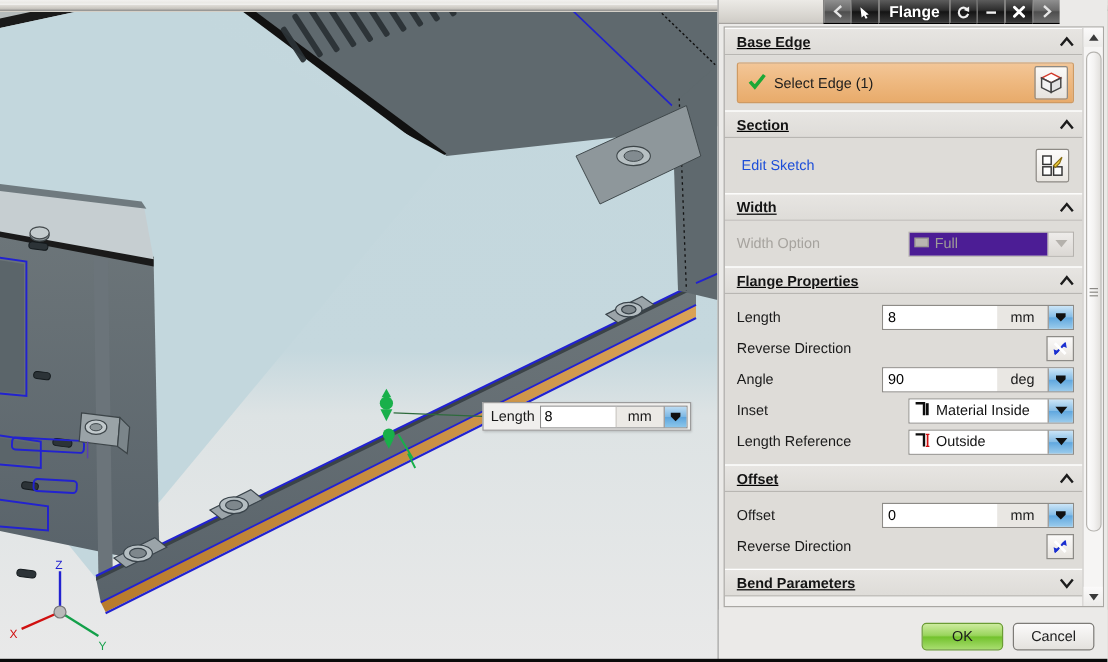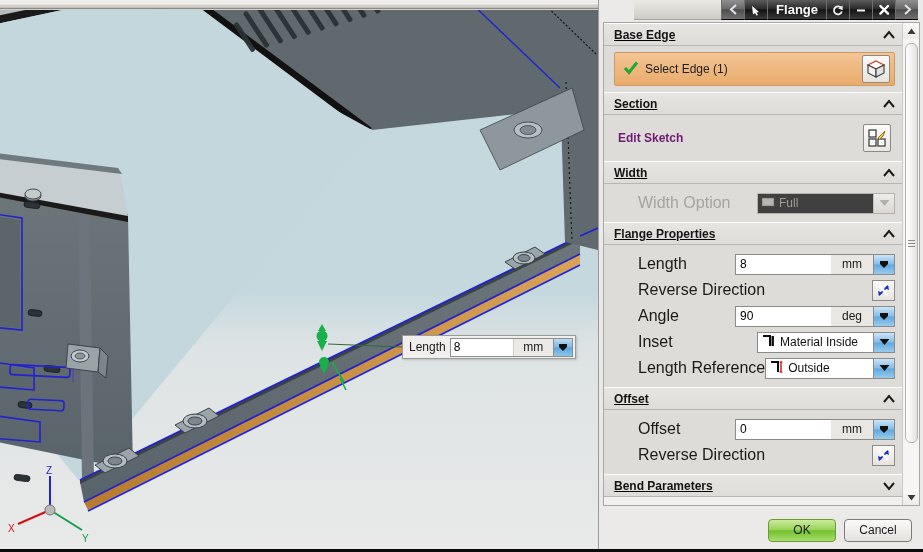--- a/index.html
+++ b/index.html
@@ -68,21 +68,21 @@
   .dialog {
     position: absolute; left: 598px; top: 0; width: 325px; height: 552px;
     background: #ebeae8;
     border-left: 1px solid #9a9a9a;
   }
 
   
   .titlebar {
     position: absolute; left: 0; top: 0; width: 284px; height: 20px;
     background: #d6d3cd;
-    display: flex; align-items: stretch; justify-content: flex-end; margin-left: 35px;
+    display: flex; align-items: stretch; justify-content: flex-end;
   }
   .tb-left-fill { flex: 1 1 auto; background: linear-gradient(to bottom,#eceae6,#cfccc6); border-bottom:1px solid #a6a3a0; }
   .tb-btn {
     width: 23px;
     background: linear-gradient(to bottom, #5c5c5c 0%, #2c2c2c 45%, #141414 52%, #3a3a3a 100%);
     border-left: 1px solid #6e6e6e;
     border-bottom: 1px solid #000;
     display: flex; align-items: center; justify-content: center;
     color: #f4f4f4; cursor: pointer;
   }
@@ -121,21 +121,21 @@
     padding: 0 6px 0 10px;
     cursor: pointer;
     text-decoration: underline;
   }
   .grp-head .t { font-size: 12px; font-weight: bold; color: #141414; }
   .chev { width: 16px; height: 16px; display:flex; align-items:center; justify-content:center; cursor:pointer; }
 
   .grp-body { background: #dedcd8; padding: 6px 8px 6px 10px; }
 
   .row { display: flex; align-items: center; min-height: 26px; }
-  .row .label { font-size: 16px; color: #1a1a1a; flex: 0 0 auto; margin-left: 24px; }
+  .row .label { font-size: 12px; color: #1a1a1a; flex: 0 0 auto; }
   .row .label.disabled { color: #a6a39e; }
   .row .spacer { flex: 1 1 auto; }
 
   
   .sel-bar {
     display:flex; align-items:center;
     height: 34px;
     background: linear-gradient(to bottom, #f3c697 0%, #eeb87f 50%, #e8ab6b 100%);
     border: 1px solid #cf9a62;
     border-radius: 2px;
@@ -153,21 +153,21 @@
   }
   .icon-btn.plain {
     background: linear-gradient(to bottom,#fcfbfa,#e9e6e1);
   }
 
   .edit-row {
     display:flex; align-items:center; height: 34px;
     padding: 0 4px 0 4px;
     background: #dedcd8;
   }
-  .edit-row .txt { font-size:12px; color:#701a75; flex:1 1 auto;font-weight:bold;}
+  .edit-row .txt { font-size:12px; color:#1d4ed8; flex:1 1 auto;}
 
   
   .field {
     display: flex; align-items: stretch; height: 21px;
     border: 1px solid #8d8b87; background: #fff;
   }
   .field .v {
     width: 95px; padding-left: 4px; line-height: 19px;
     font-size: 12px; color: #000; background: #ffffff;
   }
@@ -191,21 +191,21 @@
     flex: 1 1 auto; display:flex; align-items:center; gap:4px;
     padding-left: 3px; font-size:12px; color:#111; background:#ffffff;
   }
   .combo .ca {
     width: 21px;
     background: linear-gradient(to bottom, #cbe5f7 0%, #86bde6 48%, #61a8df 52%, #9acbec 100%);
     border-left:1px solid #8d8b87;
     display:flex; align-items:center; justify-content:center; cursor:pointer;
   }
   .combo.disabled { border-color:#b5b2ae; background:#e8e6e2; }
-  .combo.disabled .cv { background:#404040; color:#9f9c97; }
+  .combo.disabled .cv { background:#4c1d95; color:#9f9c97; }
   .combo.disabled .ca {
     background: linear-gradient(to bottom,#eeecea,#dbd8d4);
     border-left:1px solid #c2bfbb;
   }
 
   .flip-btn {
     width: 23px; height: 21px;
     background: linear-gradient(to bottom,#fbfaf9,#e7e4df);
     border: 1px solid #8d8b87;
     display:flex; align-items:center; justify-content:center;

